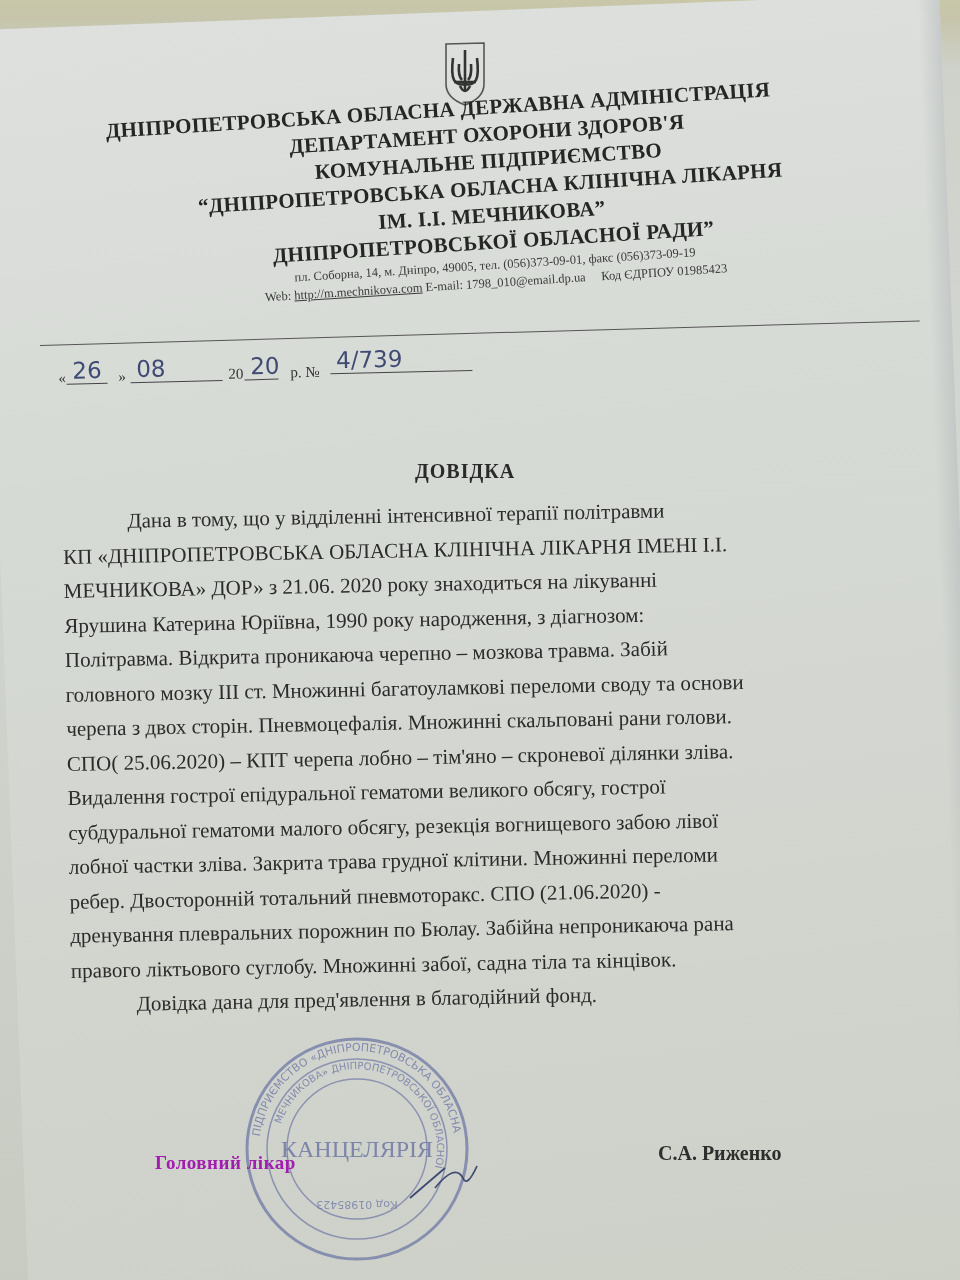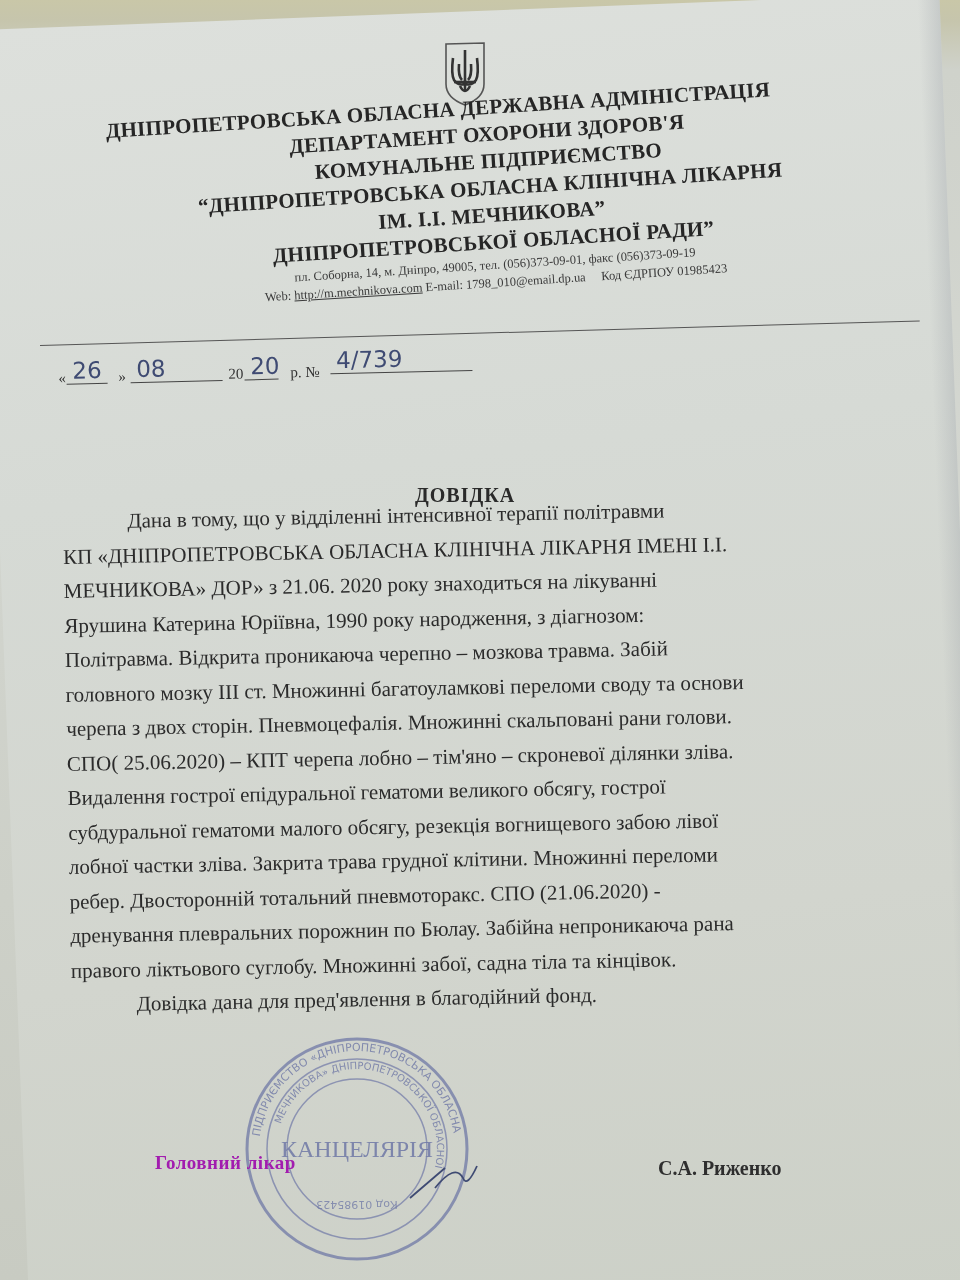--- a/index.html
+++ b/index.html
@@ -46,40 +46,40 @@
     position: absolute; left: 58px; top: 358px; width: 420px; height: 40px;
     transform: rotate(-1.4deg); transform-origin: 0 0;
     font-size: 15px; color: #333;
   }
   .refline span { position: absolute; }
   .hand {
     font-family: "DejaVu Sans", sans-serif; color: #3f4b73; font-size: 23px;
     border-bottom: 1px solid #444; padding: 0 6px;
   }
   .doc-title {
-    position: absolute; left: 415px; top: 484px;
+    position: absolute; left: 415px; top: 460px;
     font-size: 20px; font-weight: bold; color: #2a2a2a; letter-spacing: 1px;
   }
   .body-text {
     position: absolute; left: 62px; top: 505px; width: 880px;
     font-size: 21px; line-height: 34.5px; color: #2b2b2b;
     transform: rotate(-1.1deg); transform-origin: 0 0;
   }
   .body-text .ln { white-space: nowrap; display: block; }
   .body-text .indent { padding-left: 65px; }
   .signature-area {
     position: absolute; left: 0; top: 1030px; width: 960px; height: 250px;
   }
   .sig-role {
     position: absolute; left: 155px; top: 122px;
     font-size: 19px; font-weight: bold; color: #a21caf; letter-spacing: 0.5px;
   }
   .sig-name {
     position: absolute; left: 658px; top: 112px;
-    font-size: 20px; font-weight: bold; color: #2e2e2e; margin-top: 15px;
+    font-size: 20px; font-weight: bold; color: #2e2e2e;
   }
   .stamp {
     position: absolute; left: 240px; top: 2px; width: 235px; height: 235px;
   }
   .signature-scribble {
     position: absolute; left: 405px; top: 118px; width: 80px; height: 60px;
   }
 </style>
 </head>
 <body>

